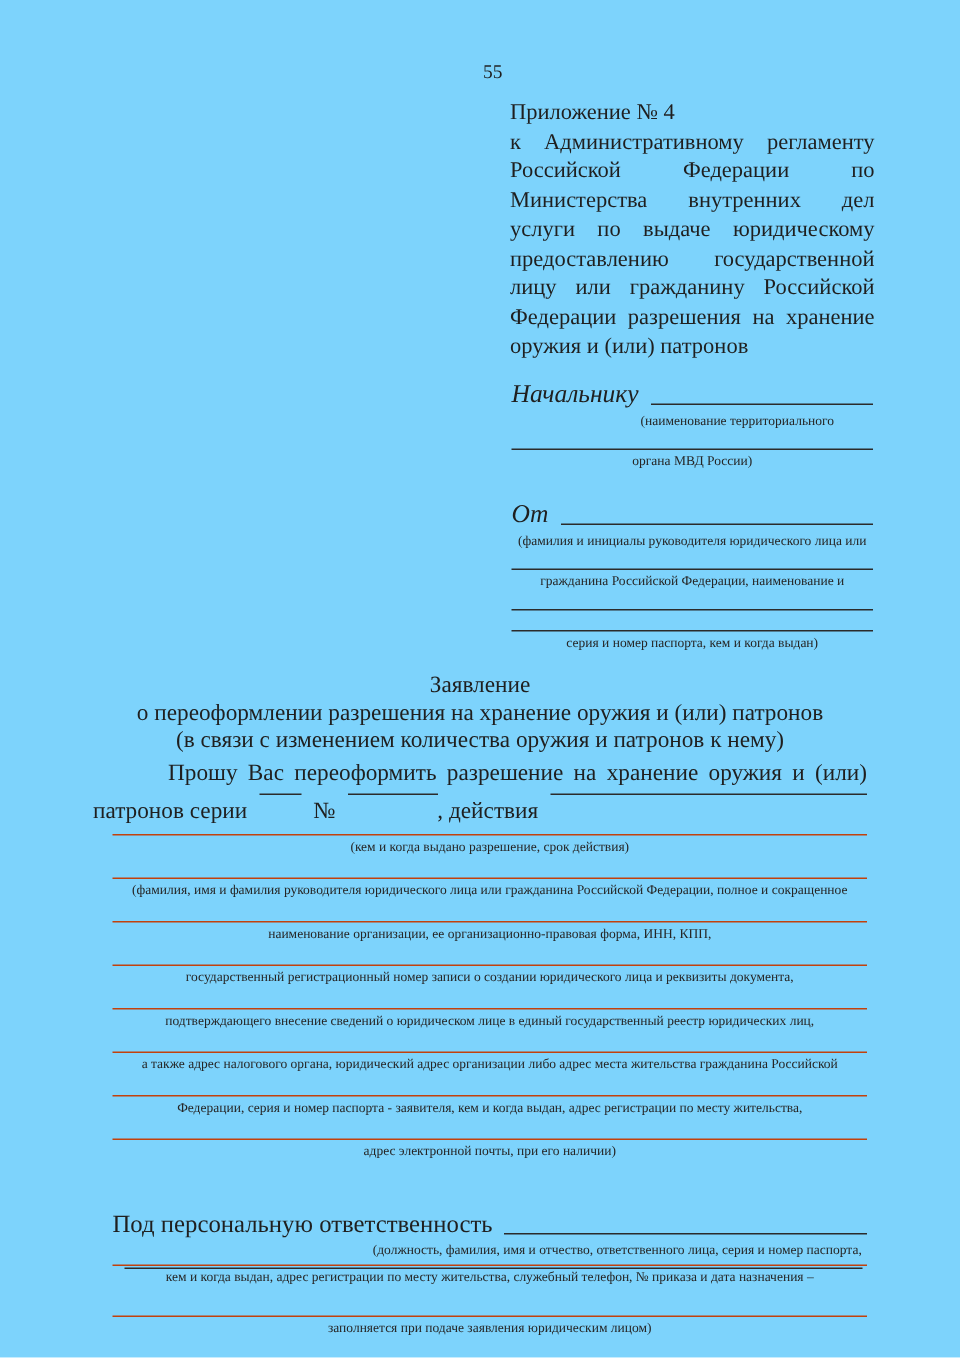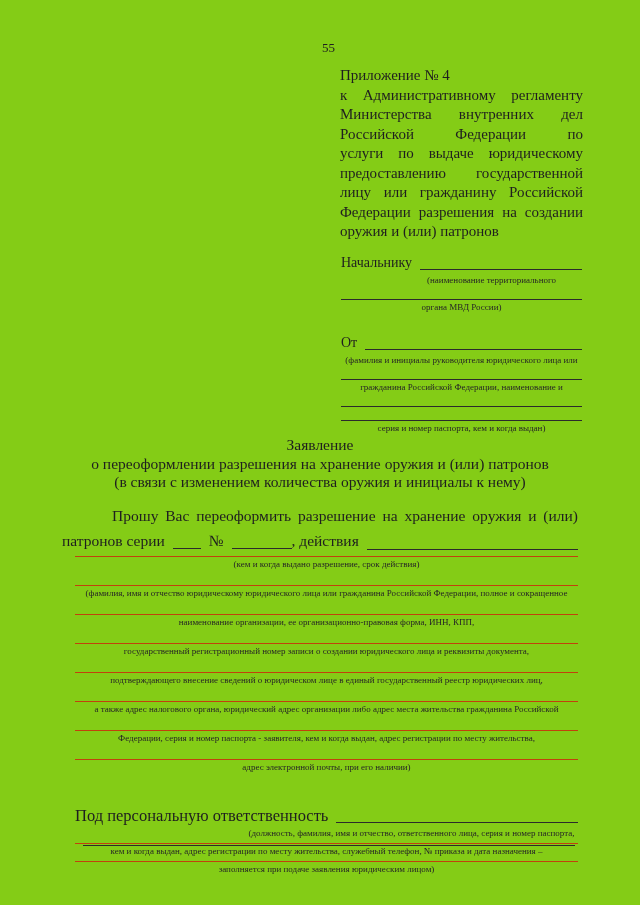--- a/index.html
+++ b/index.html
@@ -1,20 +1,20 @@
 <!DOCTYPE html>
 <html><head>
 <meta charset="utf-8">
 <style>
   html, body { margin: 0; padding: 0; background: #ffffff; }
   .page {
     position: relative;
     width: 640px;
     height: 905px;
-    background: #84cc16;
+    background: #7dd3fc;
     font-family: "Liberation Serif", "DejaVu Serif", serif;
     color: #1f1f1f;
     overflow: hidden;
   }
   .pagenum {
     position: absolute;
     top: 40px; left: 322px;
     font-size: 13px;
   }
   
@@ -23,86 +23,86 @@
     top: 66px; left: 340px; width: 243px;
     font-size: 15px; line-height: 19.5px;
   }
   .jl { text-align: justify; text-align-last: justify; }
   
   .addressee {
     position: absolute;
     top: 253px; left: 341px; width: 241px;
   }
   .frow { display: flex; align-items: flex-end; }
-  .lbl { font-size: 14px; line-height: 20px; white-space: nowrap; flex: 0 0 auto; }
+  .lbl { font-size: 17px; line-height: 20px; white-space: nowrap; flex: 0 0 auto; font-style: italic; }
   .lbl2 { font-size: 16.5px; line-height: 21px; white-space: nowrap; flex: 0 0 auto; margin-top: 36px; }
   .blank { flex: 1 1 auto; border-bottom: 1px solid #2b2b2b; margin: 0 0 3px 8px; height: 1px; }
   .cap {
     font-size: 9px; line-height: 12px; color: #262626;
     text-align: center; white-space: nowrap; margin-top: 1px;
   }
   .cap-indent { padding-left: 60px; }
   .aline { border-top: 1px solid #2b2b2b; margin-top: 13px; }
   .mt2 { margin-top: 20px; }
   
   .title {
     position: absolute;
-    top: 436px; left: 40px; width: 560px;
+    top: 448px; left: 40px; width: 560px;
     text-align: center; font-size: 15.5px; line-height: 18.5px;
   }
   
   .request {
     position: absolute;
     top: 503px; left: 62px; width: 516px;
     font-size: 15.5px; line-height: 25px;
   }
   .req1 { text-indent: 50px; text-align: justify; text-align-last: justify; }
-  .req2 { display: flex; align-items: flex-end; }
+  .req2 { display: flex; }
   .req2 span.txt { flex: 0 0 auto; white-space: nowrap; }
   .ul { flex: 0 0 auto; border-bottom: 1px solid #2b2b2b; height: 1px; margin: 0 8px 4px 8px; }
   .w28 { width: 28px; }
   .w60 { width: 60px; margin-right: 0; }
   
   .fields {
     position: absolute;
     top: 556px; left: 75px; width: 503px;
   }
   .frule { border-top: 1px solid #c2410c; }
   .fields .frule { margin-top: 15px; }
   .fields .frule:first-child { margin-top: 0; }
   
   .resp {
     position: absolute;
     top: 769px; left: 75px; width: 503px;
   }
   .capL { padding-left: 170px; }
   .resp .frule.r1 { margin-top: 4px; }
-  .resp .frule.r2 { margin-top: 4px; }
+  .resp .frule.r2 { margin-top: 20px; }
   
   .final {
     position: absolute;
     top: 844px; left: 75px; width: 500px;
   }
 </style>
 </head>
 <body>
 
 <div class="page">
 
   <div class="pagenum">55</div>
 
   <div class="appendix">
     <div>Приложение № 4</div>
     <div class="jl">к Административному регламенту</div>
+    <div class="jl">Российской Федерации по</div>
     <div class="jl">Министерства внутренних дел</div>
-    <div class="jl">Российской Федерации по</div>
     <div class="jl">услуги по выдаче юридическому</div>
     <div class="jl">предоставлению государственной</div>
     <div class="jl">лицу или гражданину Российской</div>
-    <div class="jl">Федерации разрешения на создании</div>
+    <div class="jl">Федерации разрешения на хранение</div>
     <div>оружия и (или) патронов</div>
   </div>
 
   <div class="addressee">
     <div class="frow">
       <span class="lbl">Начальнику</span>
       <span class="blank"></span>
     </div>
     <div class="cap cap-indent">(наименование территориального</div>
     <div class="aline"></div>
@@ -115,41 +115,41 @@
     <div class="aline"></div>
     <div class="cap">гражданина Российской Федерации, наименование и</div>
     <div class="aline"></div>
     <div class="aline"></div>
     <div class="cap">серия и номер паспорта, кем и когда выдан)</div>
   </div>
 
   <div class="title">
     <div>Заявление</div>
     <div>о переоформлении разрешения на хранение оружия и (или) патронов</div>
-    <div>(в связи с изменением количества оружия и инициалы к нему)</div>
+    <div>(в связи с изменением количества оружия и патронов к нему)</div>
   </div>
 
   <div class="request">
     <div class="req1">Прошу Вас переоформить разрешение на хранение оружия и (или)</div>
     <div class="req2">
       <span class="txt">патронов серии</span>
       <span class="ul w28"></span>
       <span class="txt">№</span>
       <span class="ul w60"></span>
       <span class="txt">, действия</span>
       <span class="blank"></span>
     </div>
   </div>
 
   <div class="fields">
     <div class="frule">
       <div class="cap">(кем и когда выдано разрешение, срок действия)</div>
     </div>
     <div class="frule">
-      <div class="cap">(фамилия, имя и отчество юридическому юридического лица или гражданина Российской Федерации, полное и сокращенное</div>
+      <div class="cap">(фамилия, имя и фамилия руководителя юридического лица или гражданина Российской Федерации, полное и сокращенное</div>
     </div>
     <div class="frule">
       <div class="cap">наименование организации, ее организационно-правовая форма, ИНН, КПП,</div>
     </div>
     <div class="frule">
       <div class="cap">государственный регистрационный номер записи о создании юридического лица и реквизиты документа,</div>
     </div>
     <div class="frule">
       <div class="cap">подтверждающего внесение сведений о юридическом лице в единый государственный реестр юридических лиц,</div>
     </div>

